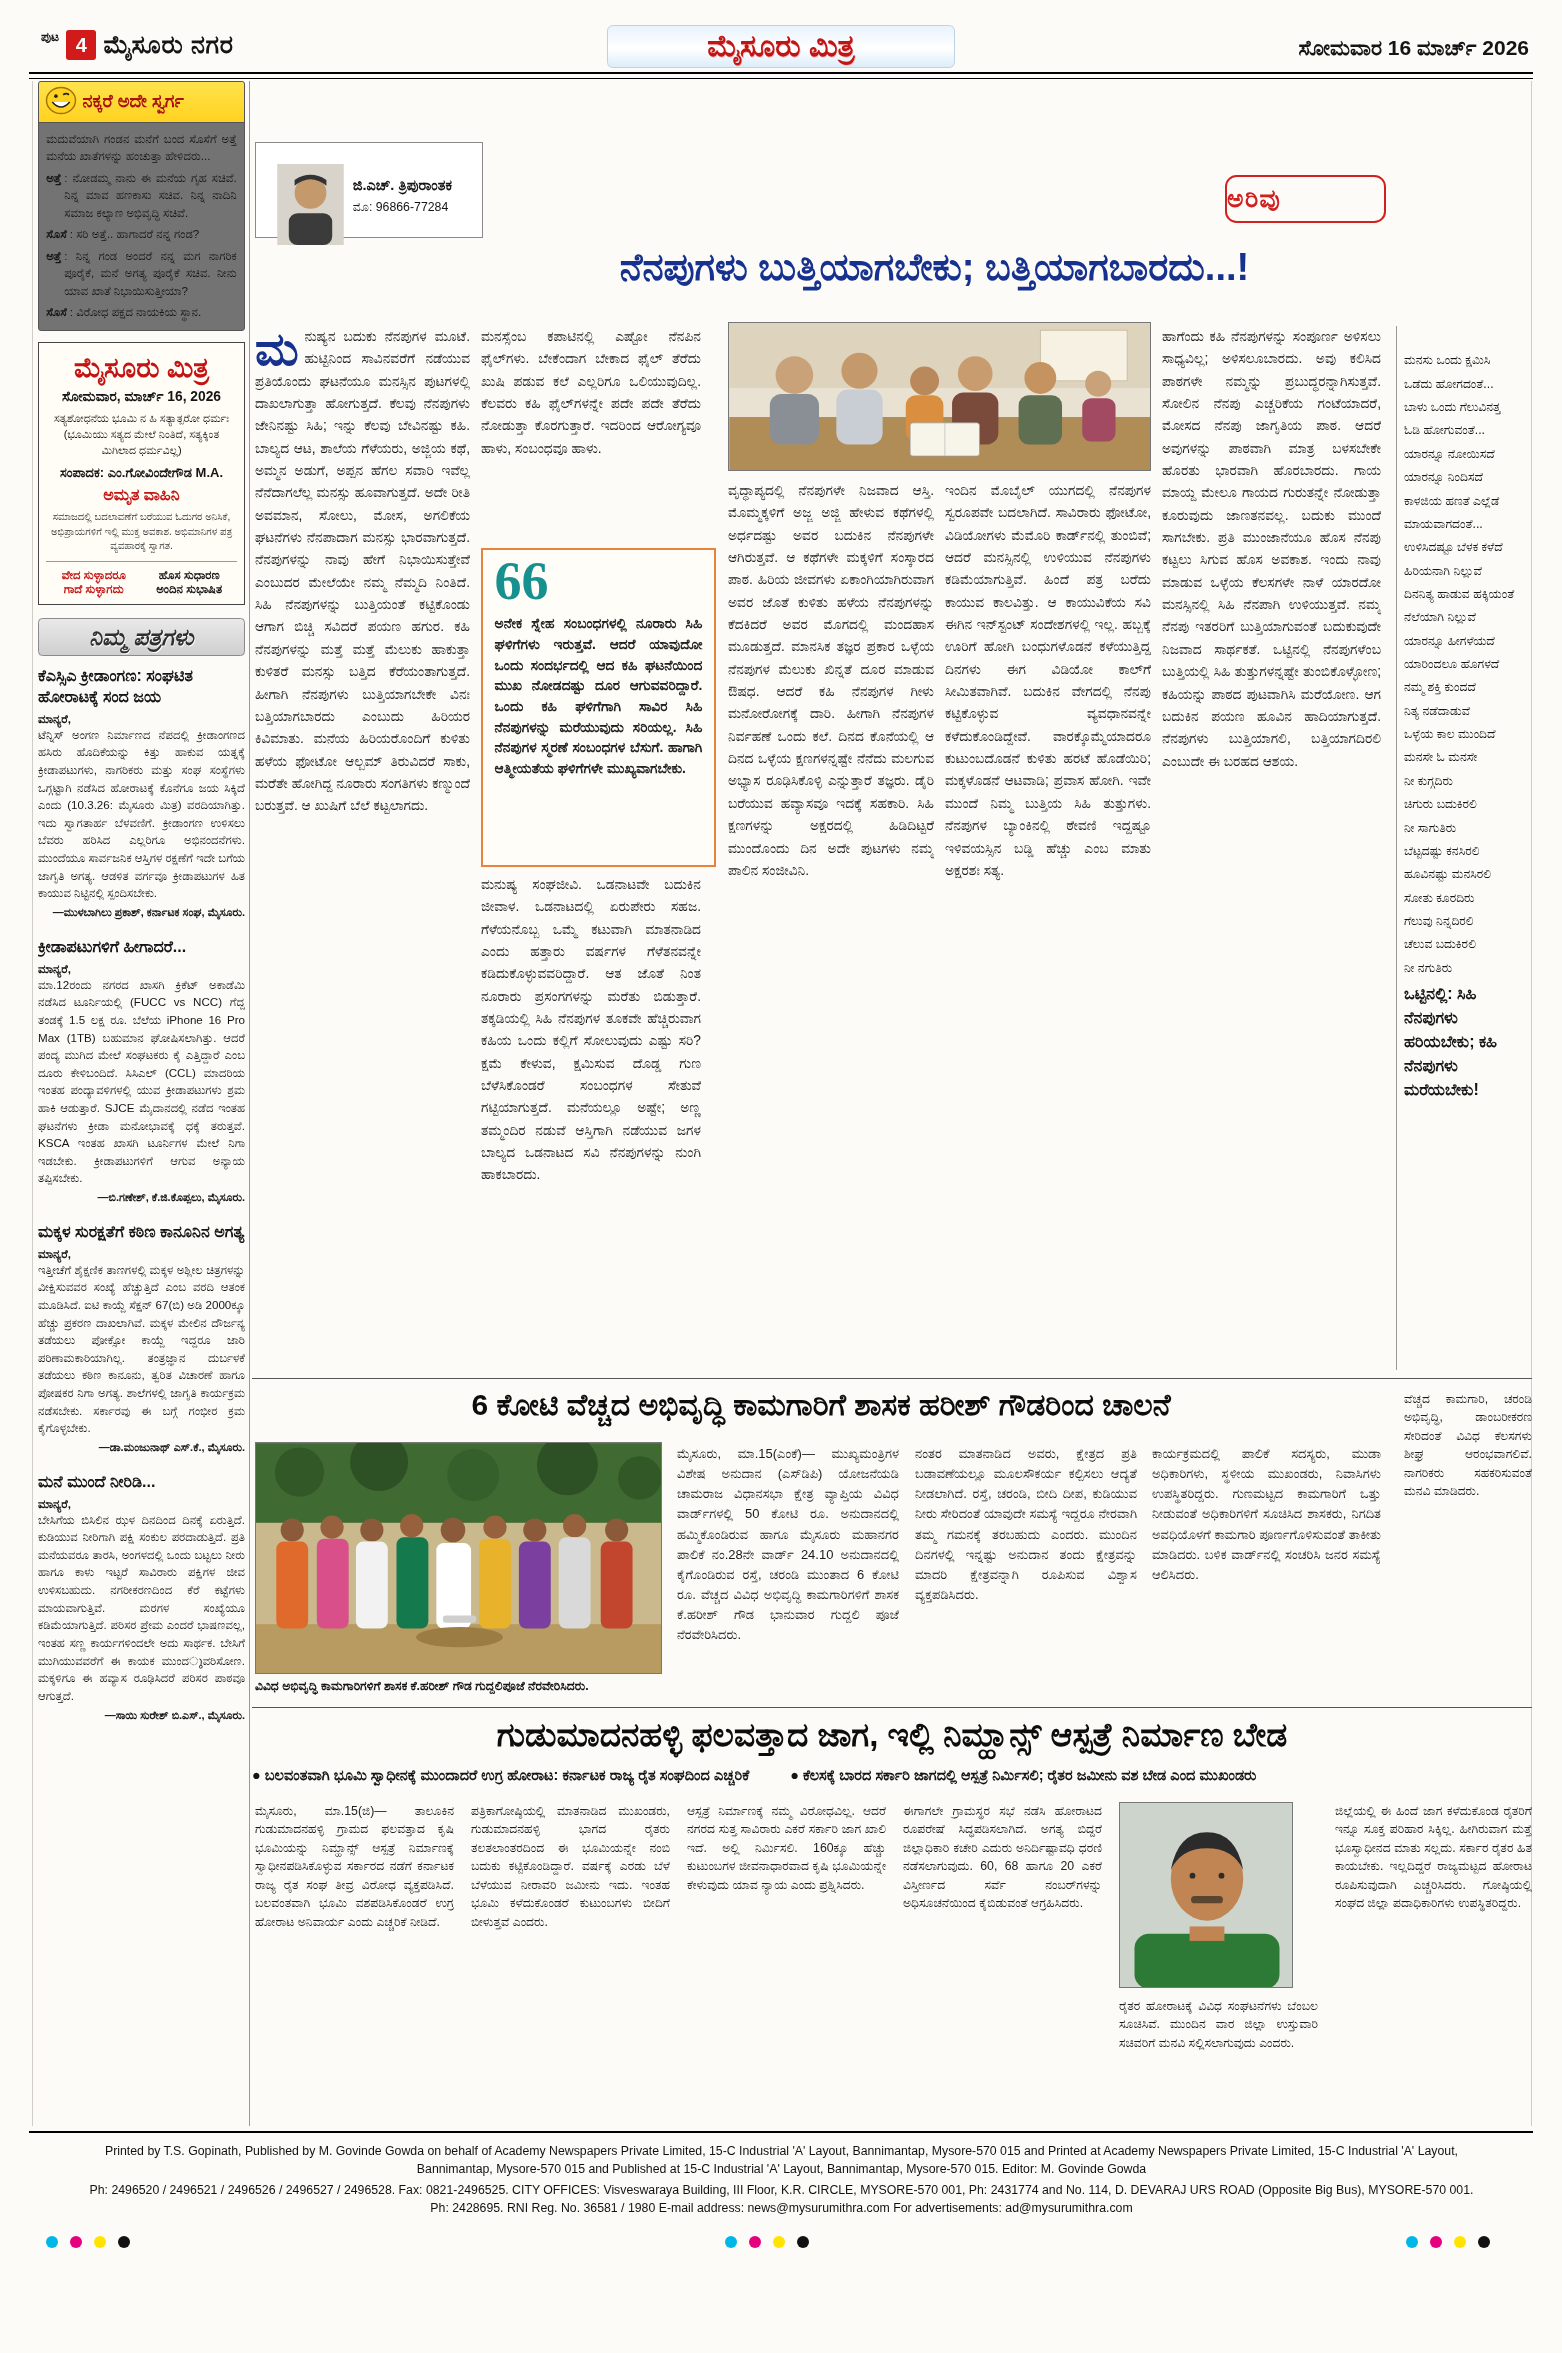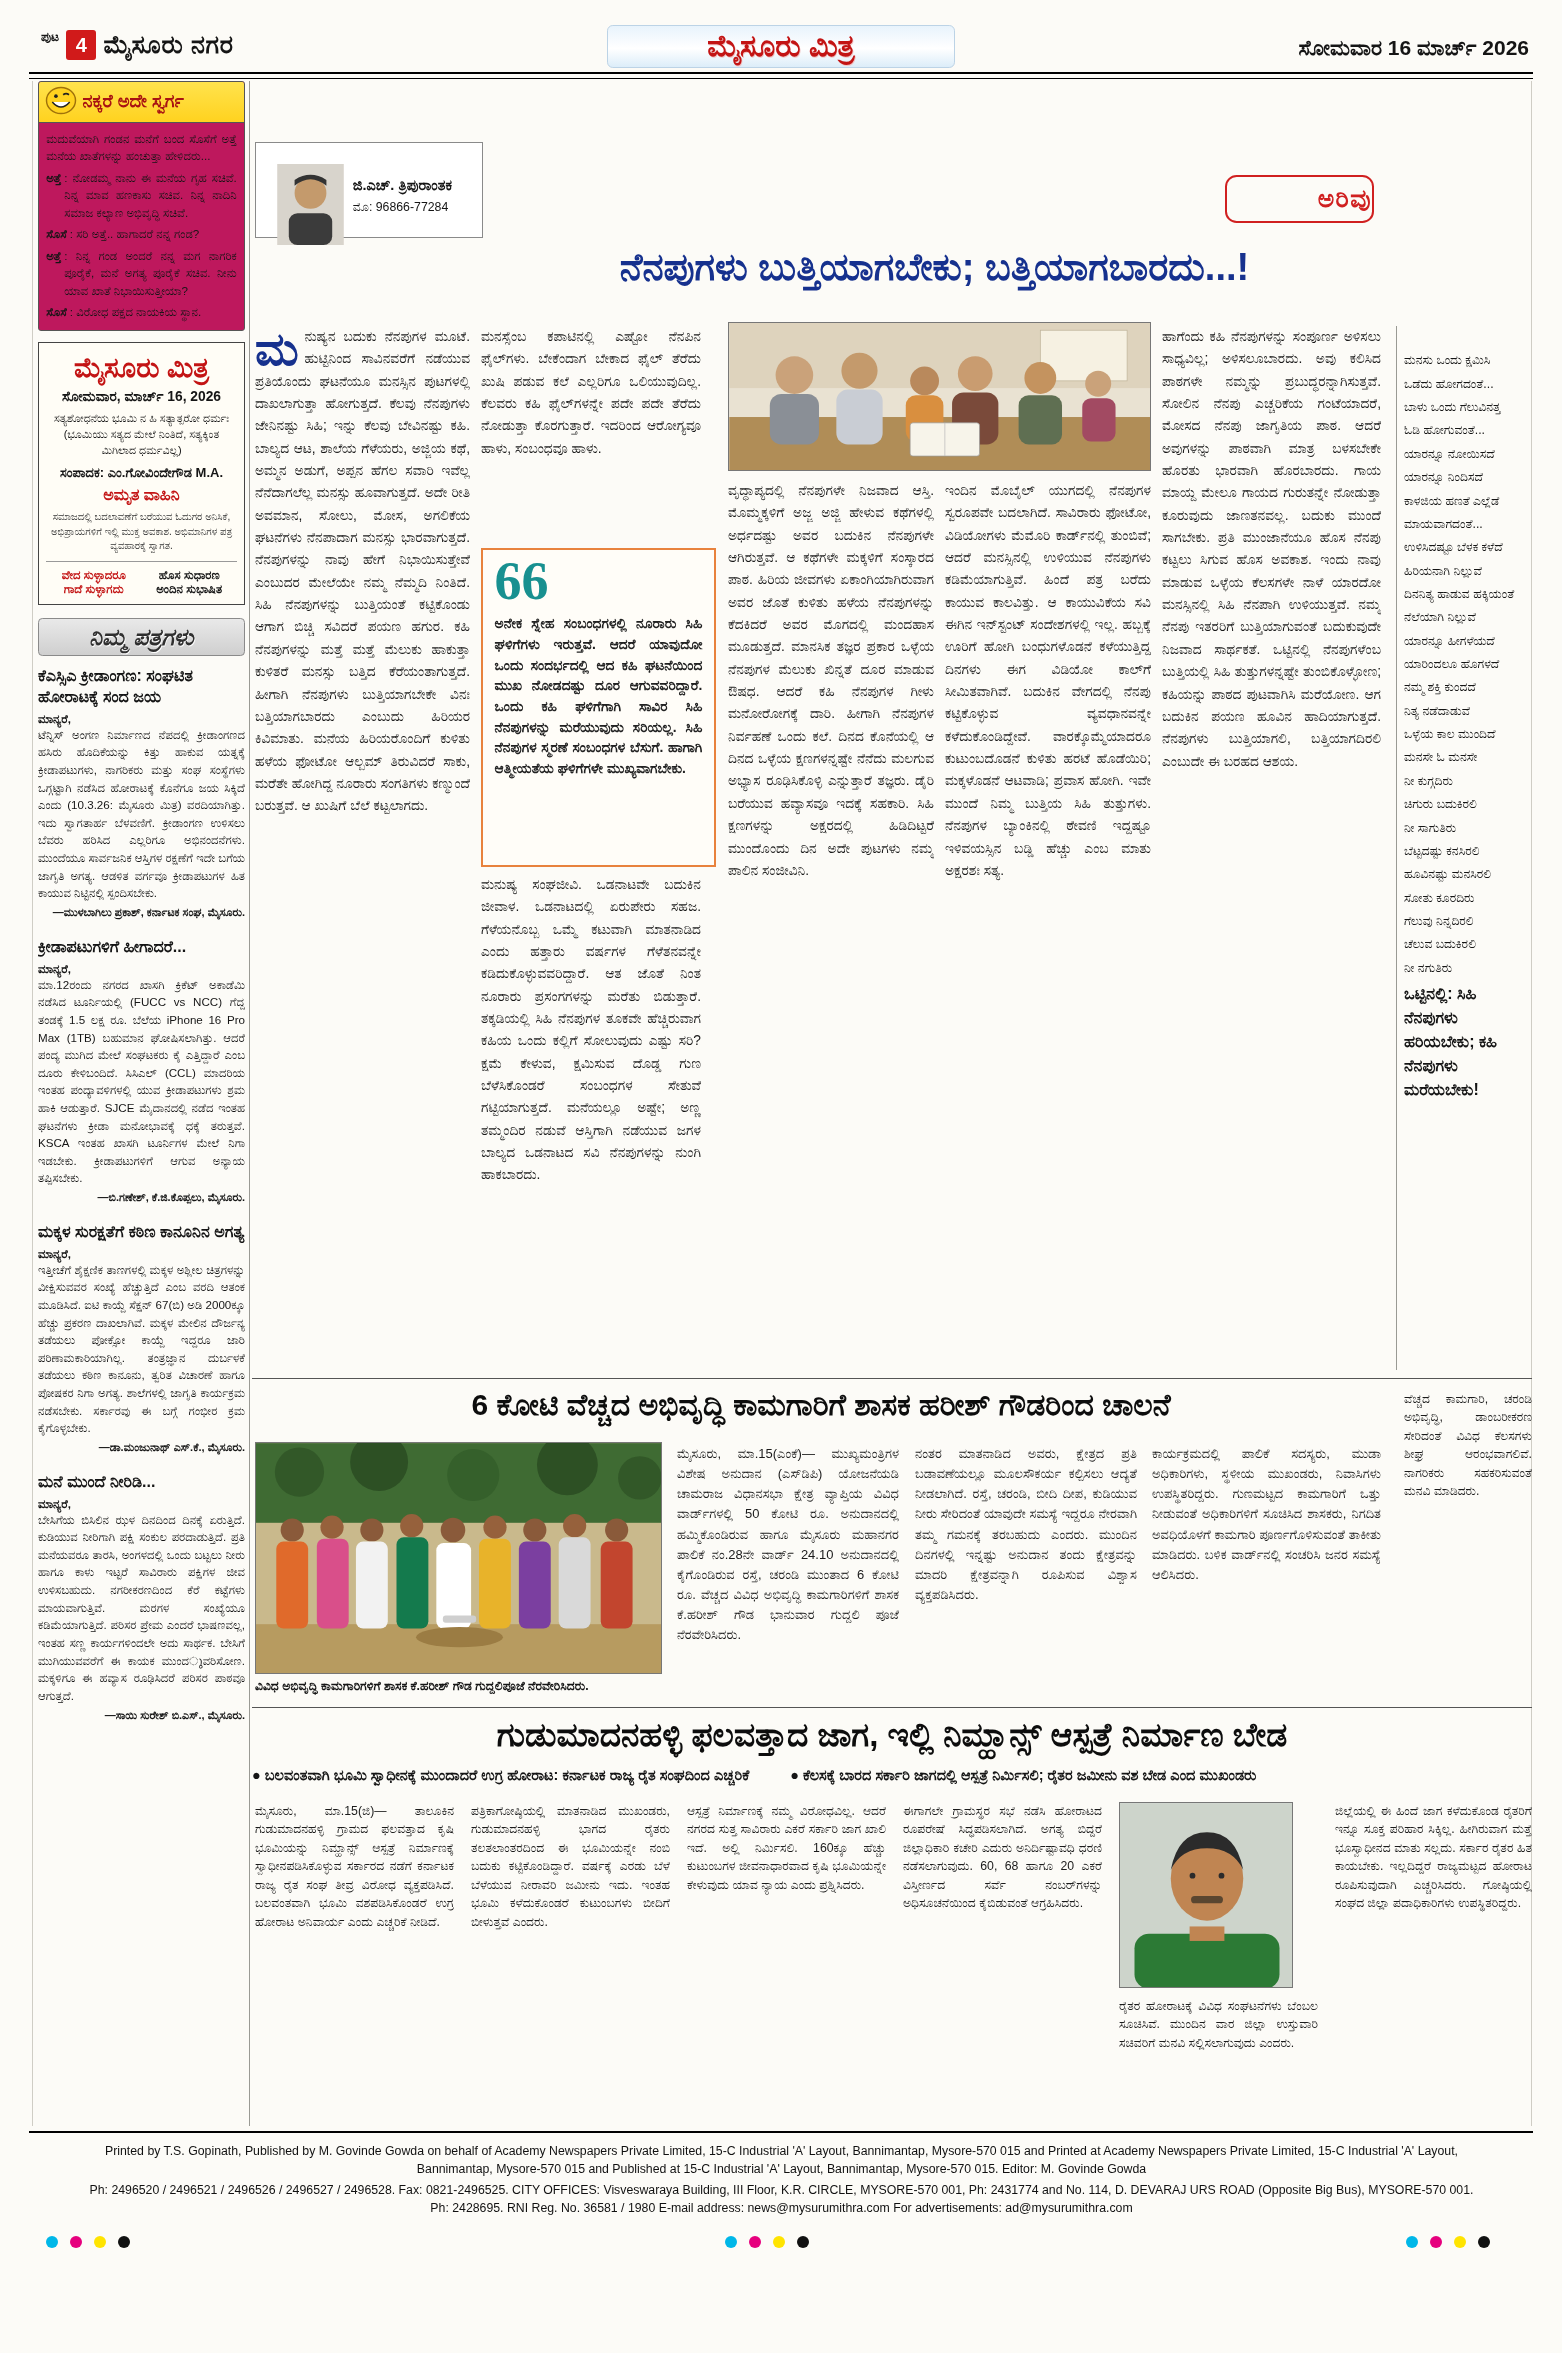--- a/index.html
+++ b/index.html
@@ -17,21 +17,21 @@
   .hd-left{display:flex;align-items:flex-start;gap:7.2px}
   .hd-pagelabel{font-size:12.3px;font-weight:bold}
   .hd-pagenum{background:#d11a1a;color:#fff;font-weight:bold;font-size:20px;width:30px;height:30px;display:flex;align-items:center;justify-content:center;border-radius:2.9px}
   .hd-section{font-size:25px;font-weight:bold;letter-spacing:0.7px}
   .hd-center{background:linear-gradient(180deg,#e8f3fc,#ffffff 55%,#dcedf9);border:0.7px solid #bcd3e6;border-radius:5.8px;display:flex;align-items:center;justify-content:center}
   .hd-center span{color:#c31414;font-weight:bold;font-size:30px;text-shadow:0.7px 0.7px 0 #f0c5c5}
   .hd-date{font-size:21px;font-weight:bold}
 
   
   .rail{position:absolute;left:38px;top:81px;width:207px;height:2045px;overflow:hidden}
-  .humor-box{border:1.4px solid #555;border-radius:2.9px;overflow:hidden;margin-bottom:11.6px;background:#be185d}
+  .humor-box{border:1.4px solid #555;border-radius:2.9px;overflow:hidden;margin-bottom:11.6px;background:#737373}
   .humor-head{background:linear-gradient(180deg,#ffe34d,#ffd21f);display:flex;align-items:center;gap:5.8px;padding:4.3px 5.8px;border-bottom:1.4px solid #555}
   .humor-head .t{color:#a81212;font-weight:bold;font-size:18px}
   .humor-body{padding:7.2px 7.2px 8.7px;font-size:11.6px;line-height:1.5}
   .humor-line{display:flex;gap:2.9px;margin-top:4.3px}
   .humor-line .w{font-weight:bold;white-space:nowrap}
   .mh-box{border:1.4px solid #444;padding:8.7px 7.2px;text-align:center;margin-bottom:13px;background:#fffdf6}
   .mh-name{color:#c31414;font-weight:bold;font-size:27.5px;margin-bottom:4.3px}
   .mh-date{font-weight:bold;font-size:13.8px;margin-bottom:5.8px}
   .mh-motto{font-size:11px;line-height:1.45}
   .mh-editor{font-weight:bold;font-size:13px;margin-top:5.8px}
@@ -43,21 +43,21 @@
   .letter{margin-bottom:17.4px}
   .letter h3{font-size:16px;line-height:1.3;margin-bottom:4.3px}
   .letter .sal{font-weight:bold;font-size:11.6px}
   .letter .bd{font-size:11.6px;line-height:1.52;text-align:justify}
   .letter .sig{text-align:right;font-weight:bold;font-size:11px;margin-top:4.3px}
 
   
   .author-box{position:absolute;left:255px;top:142px;width:228px;height:96px;border:0.7px solid #8a8a8a;display:flex;gap:8.7px;padding:21px;background:#fff}
   .author-box .nm{font-weight:bold;font-size:14.5px;margin-top:13px}
   .author-box .ph{font-size:12.3px;margin-top:5.8px}
-  .badge{position:absolute;left:1225px;top:175px;width:149px;height:48px;border:2.2px double #d02020;border-radius:11.6px;display:flex;align-items:center;justify-content:flex-end}
+  .badge{position:absolute;left:1225px;top:175px;width:161px;height:48px;border:2.2px double #d02020;border-radius:11.6px;display:flex;align-items:center;justify-content:flex-start}
   .badge span{color:#d02020;font-weight:bold;font-size:25px;letter-spacing:1.4px}
   .main-headline{position:absolute;left:481px;top:246px;width:907px;text-align:center;font-size:38px;font-weight:bold;color:#16318e;line-height:1.15}
   .col{position:absolute;overflow:hidden}
   .dropcap{float:left;font-size:46px;line-height:.9;font-weight:bold;color:#16318e;padding:2.9px 5.8px 0 0}
   .quote-box{position:absolute;left:481px;top:548px;width:235px;height:319px;border:2.2px solid #e8823d;padding:10px 11.6px;background:#fffdf8;overflow:hidden}
   .quote-mark{color:#189090;font-weight:bold;font-size:54px;line-height:.8;font-family:"Liberation Serif",serif;display:block}
   .quote-text{font-size:13.8px;font-weight:bold;line-height:1.5;text-align:justify;color:#222;margin-top:11px}
   .poem{position:absolute;left:1404px;top:326px;width:128px;height:1044px;overflow:hidden;font-size:12.3px;line-height:1.9;white-space:pre-line}
   .poem-sign{font-weight:bold;margin-top:2px;font-size:16px;line-height:1.5;white-space:normal}
 

